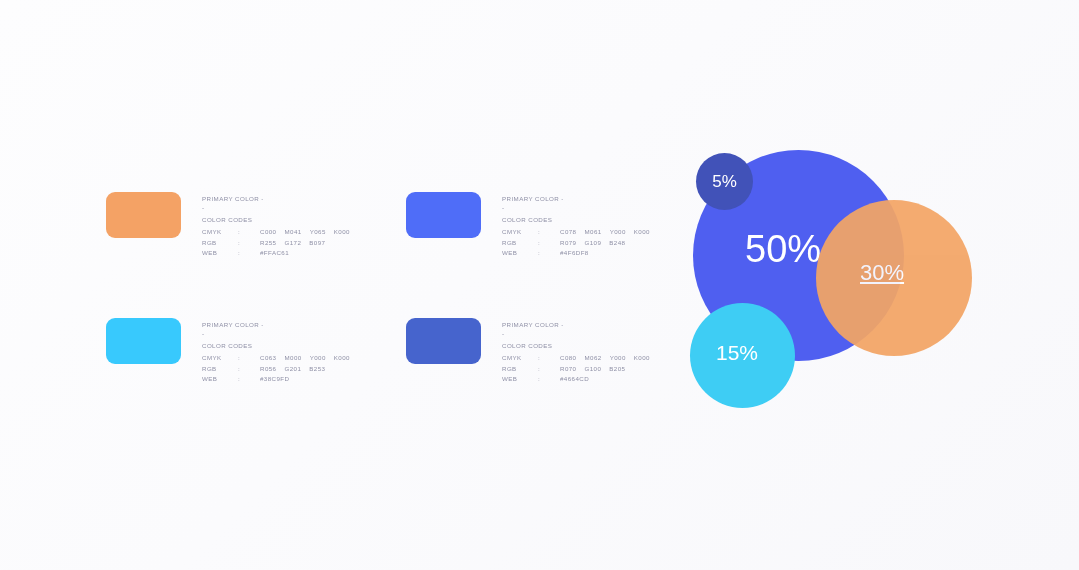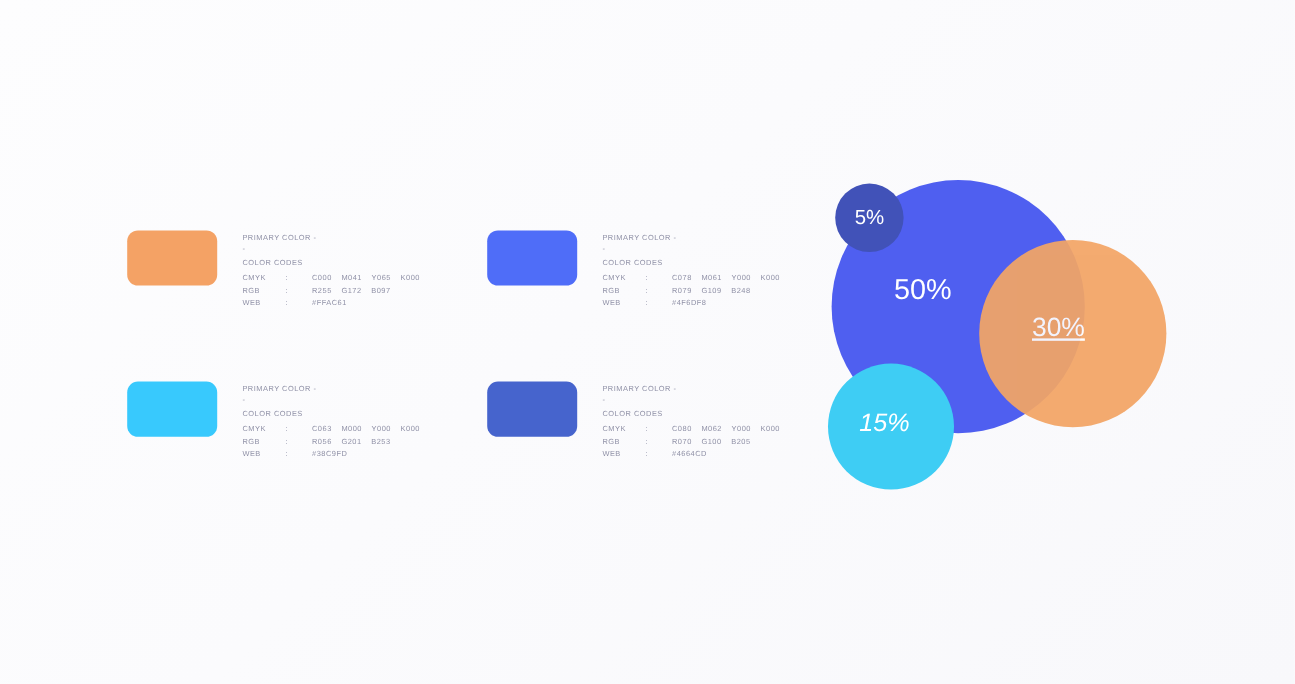--- a/index.html
+++ b/index.html
@@ -76,21 +76,21 @@
     justify-content: center;
     color: #ffffff;
     font-weight: 400;
   }
   .bubble-main {
     left: 13px;
     top: 10px;
     width: 211px;
     height: 211px;
     background: #4f5ff0;
-    font-size: 24px;
+    font-size: 38px;
     text-align: center;
   }
   .bubble-main .lbl {
     position: absolute;
     left: 52px;
     top: 78px;
   }
   .bubble-small {
     left: 16px;
     top: 13px;
@@ -117,21 +117,20 @@
     text-decoration: underline;
   }
   .bubble-cyan {
     left: 10px;
     top: 163px;
     width: 105px;
     height: 105px;
     background: #3ecdf4;
     font-size: 21px;
     z-index: 5;
-    font-style: italic;
   }
   .bubble-cyan .lbl {
     position: absolute;
     left: 26px;
     top: 38px;
   }
 </style>
 </head>
 <body>
 

